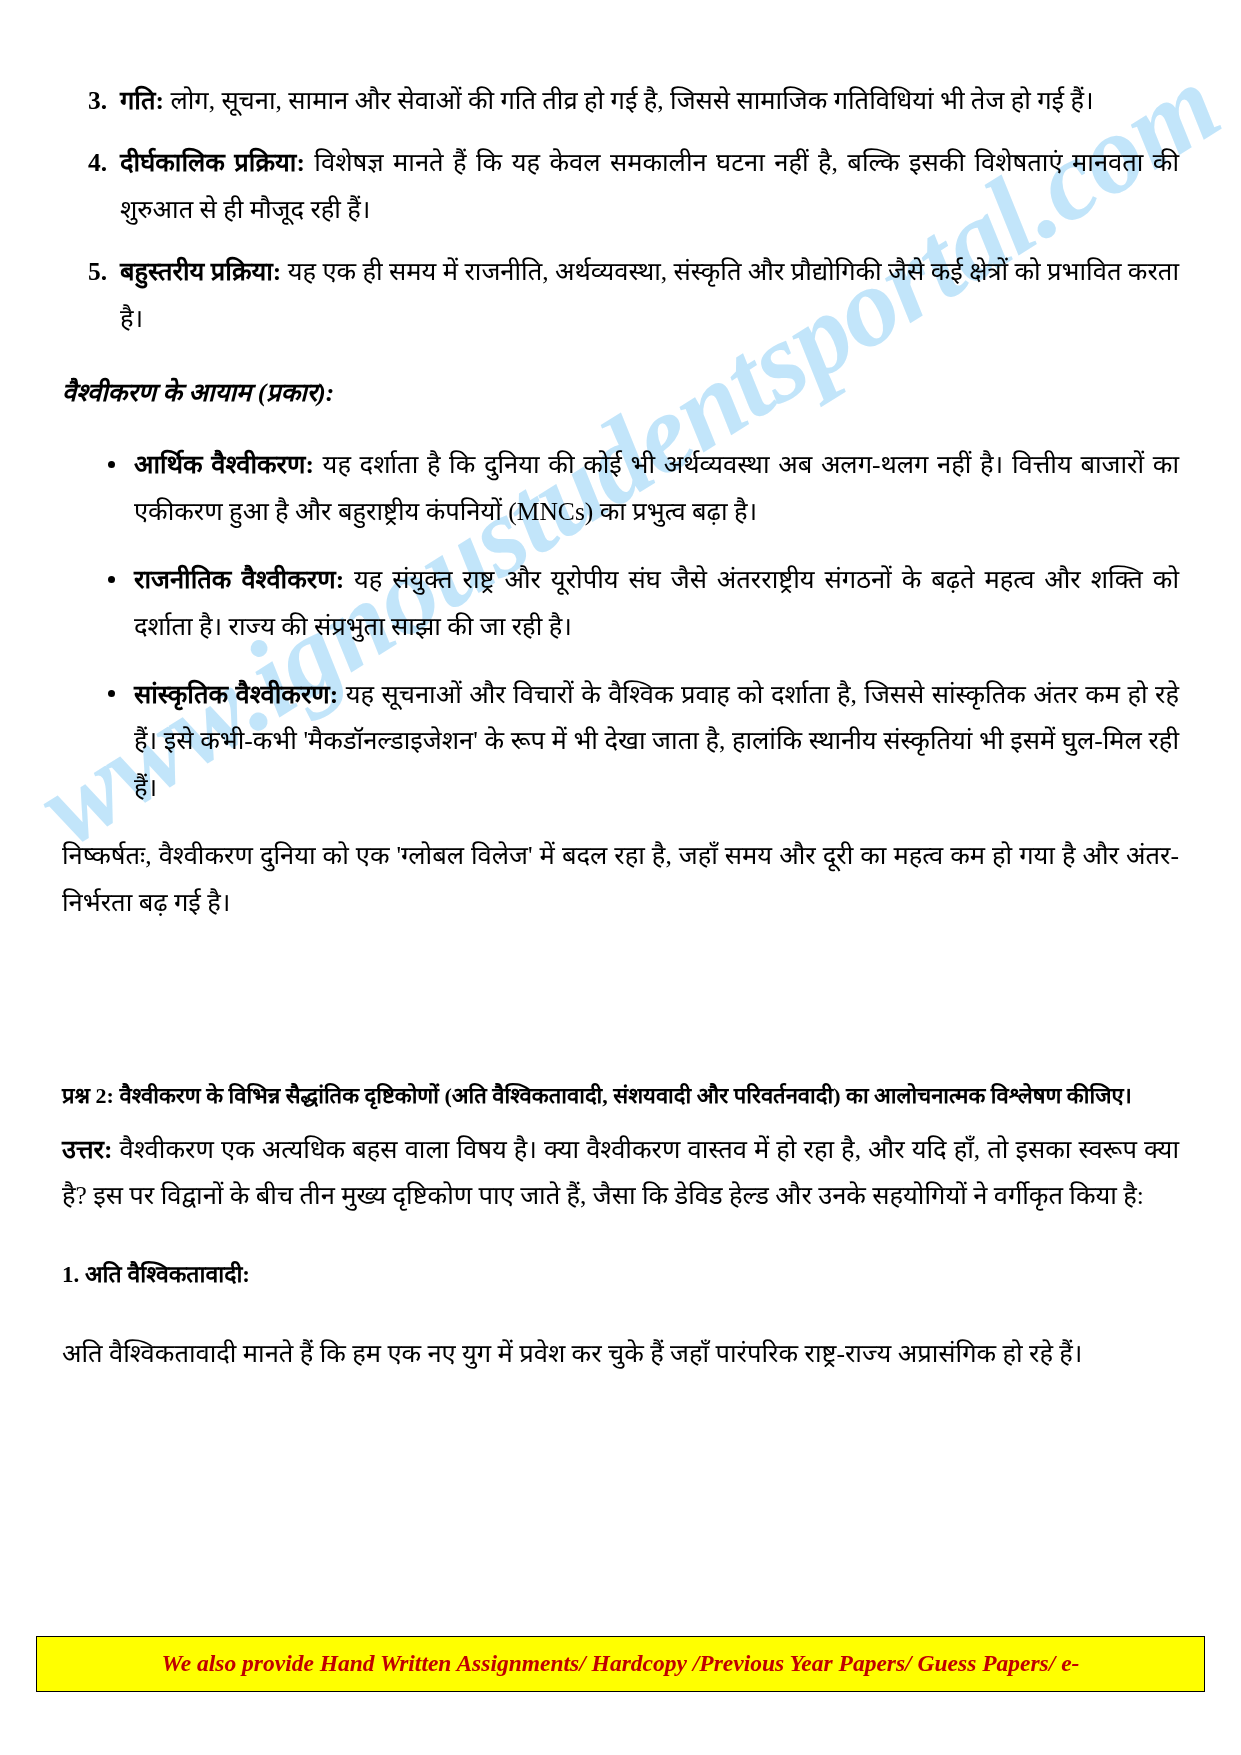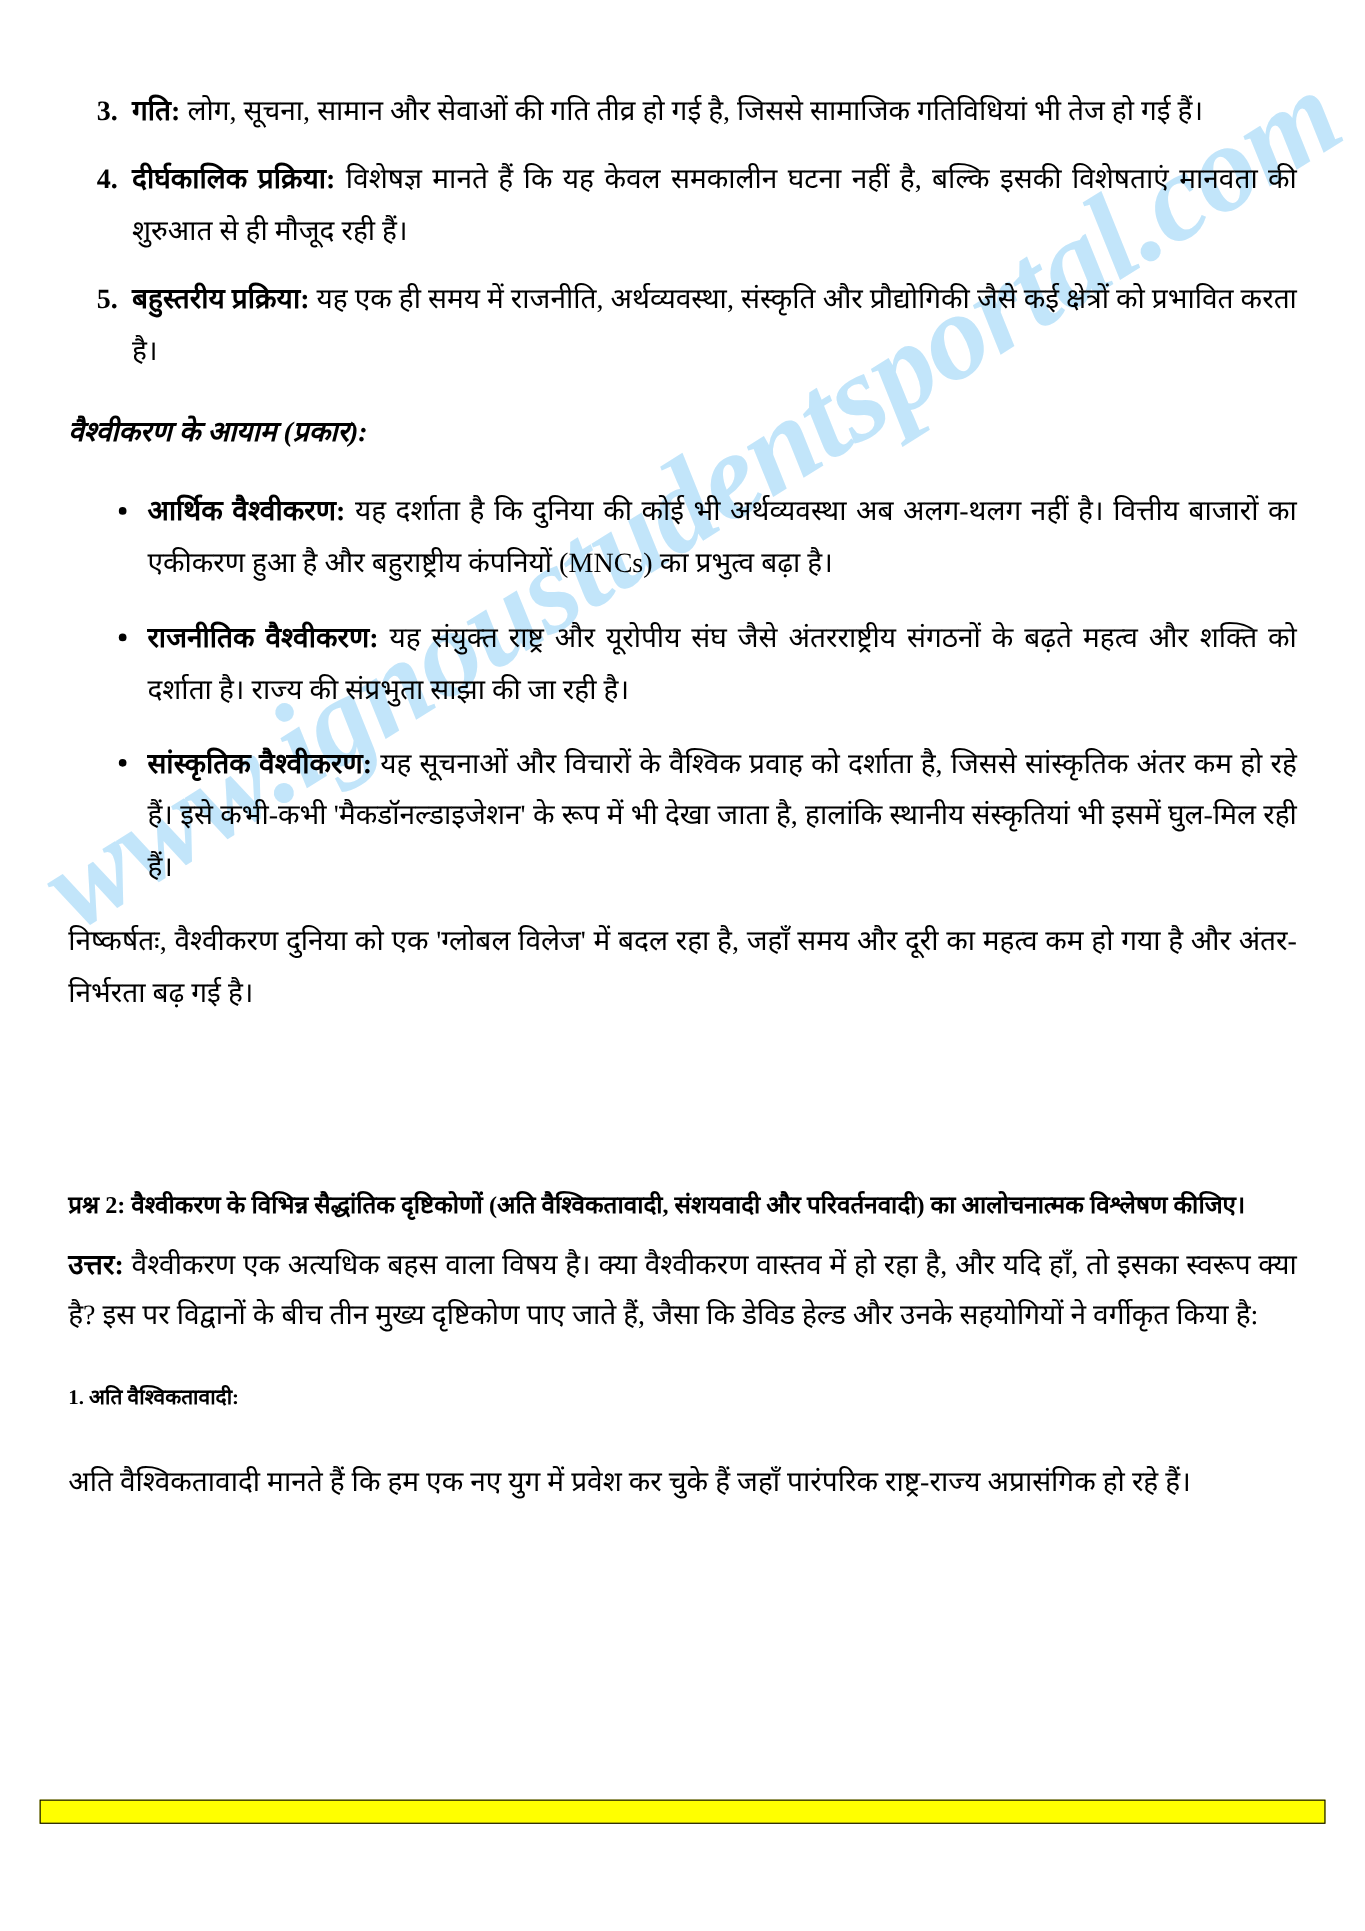--- a/index.html
+++ b/index.html
@@ -136,21 +136,21 @@
   .answer-para {
     margin-top: 10px;
     text-align: justify;
     text-justify: inter-word;
   }
 
   .sub-head {
     font-weight: 700;
     margin-top: 34px;
     margin-bottom: 0;
-    font-size: 19px;
+    font-size: 23px;
   }
 
   .plain-para {
     margin-top: 36px;
     text-align: justify;
     text-justify: inter-word;
   }
 
   
   .footer-banner {
@@ -226,15 +226,16 @@
       <span class="bold">उत्तर:</span><span> वैश्वीकरण एक अत्यधिक बहस वाला विषय है। क्या वैश्वीकरण वास्तव में हो रहा है, और यदि हाँ, तो इसका स्वरूप क्या है? इस पर विद्वानों के बीच तीन मुख्य दृष्टिकोण पाए जाते हैं, जैसा कि डेविड हेल्ड और उनके सहयोगियों ने वर्गीकृत किया है:</span>
     </div>
 
     <div class="sub-head dev">1. अति वैश्विकतावादी:</div>
 
     <div class="plain-para dev">अति वैश्विकतावादी मानते हैं कि हम एक नए युग में प्रवेश कर चुके हैं जहाँ पारंपरिक राष्ट्र-राज्य अप्रासंगिक हो रहे हैं।</div>
 
   </div>
 
   <div class="footer-banner">
+    <div class="footer-line">We also provide Hand Written Assignments/ Hardcopy /Previous Year Papers/ Guess Papers/ e-</div>
   </div>
 
 </div>
 
 </body></html>

